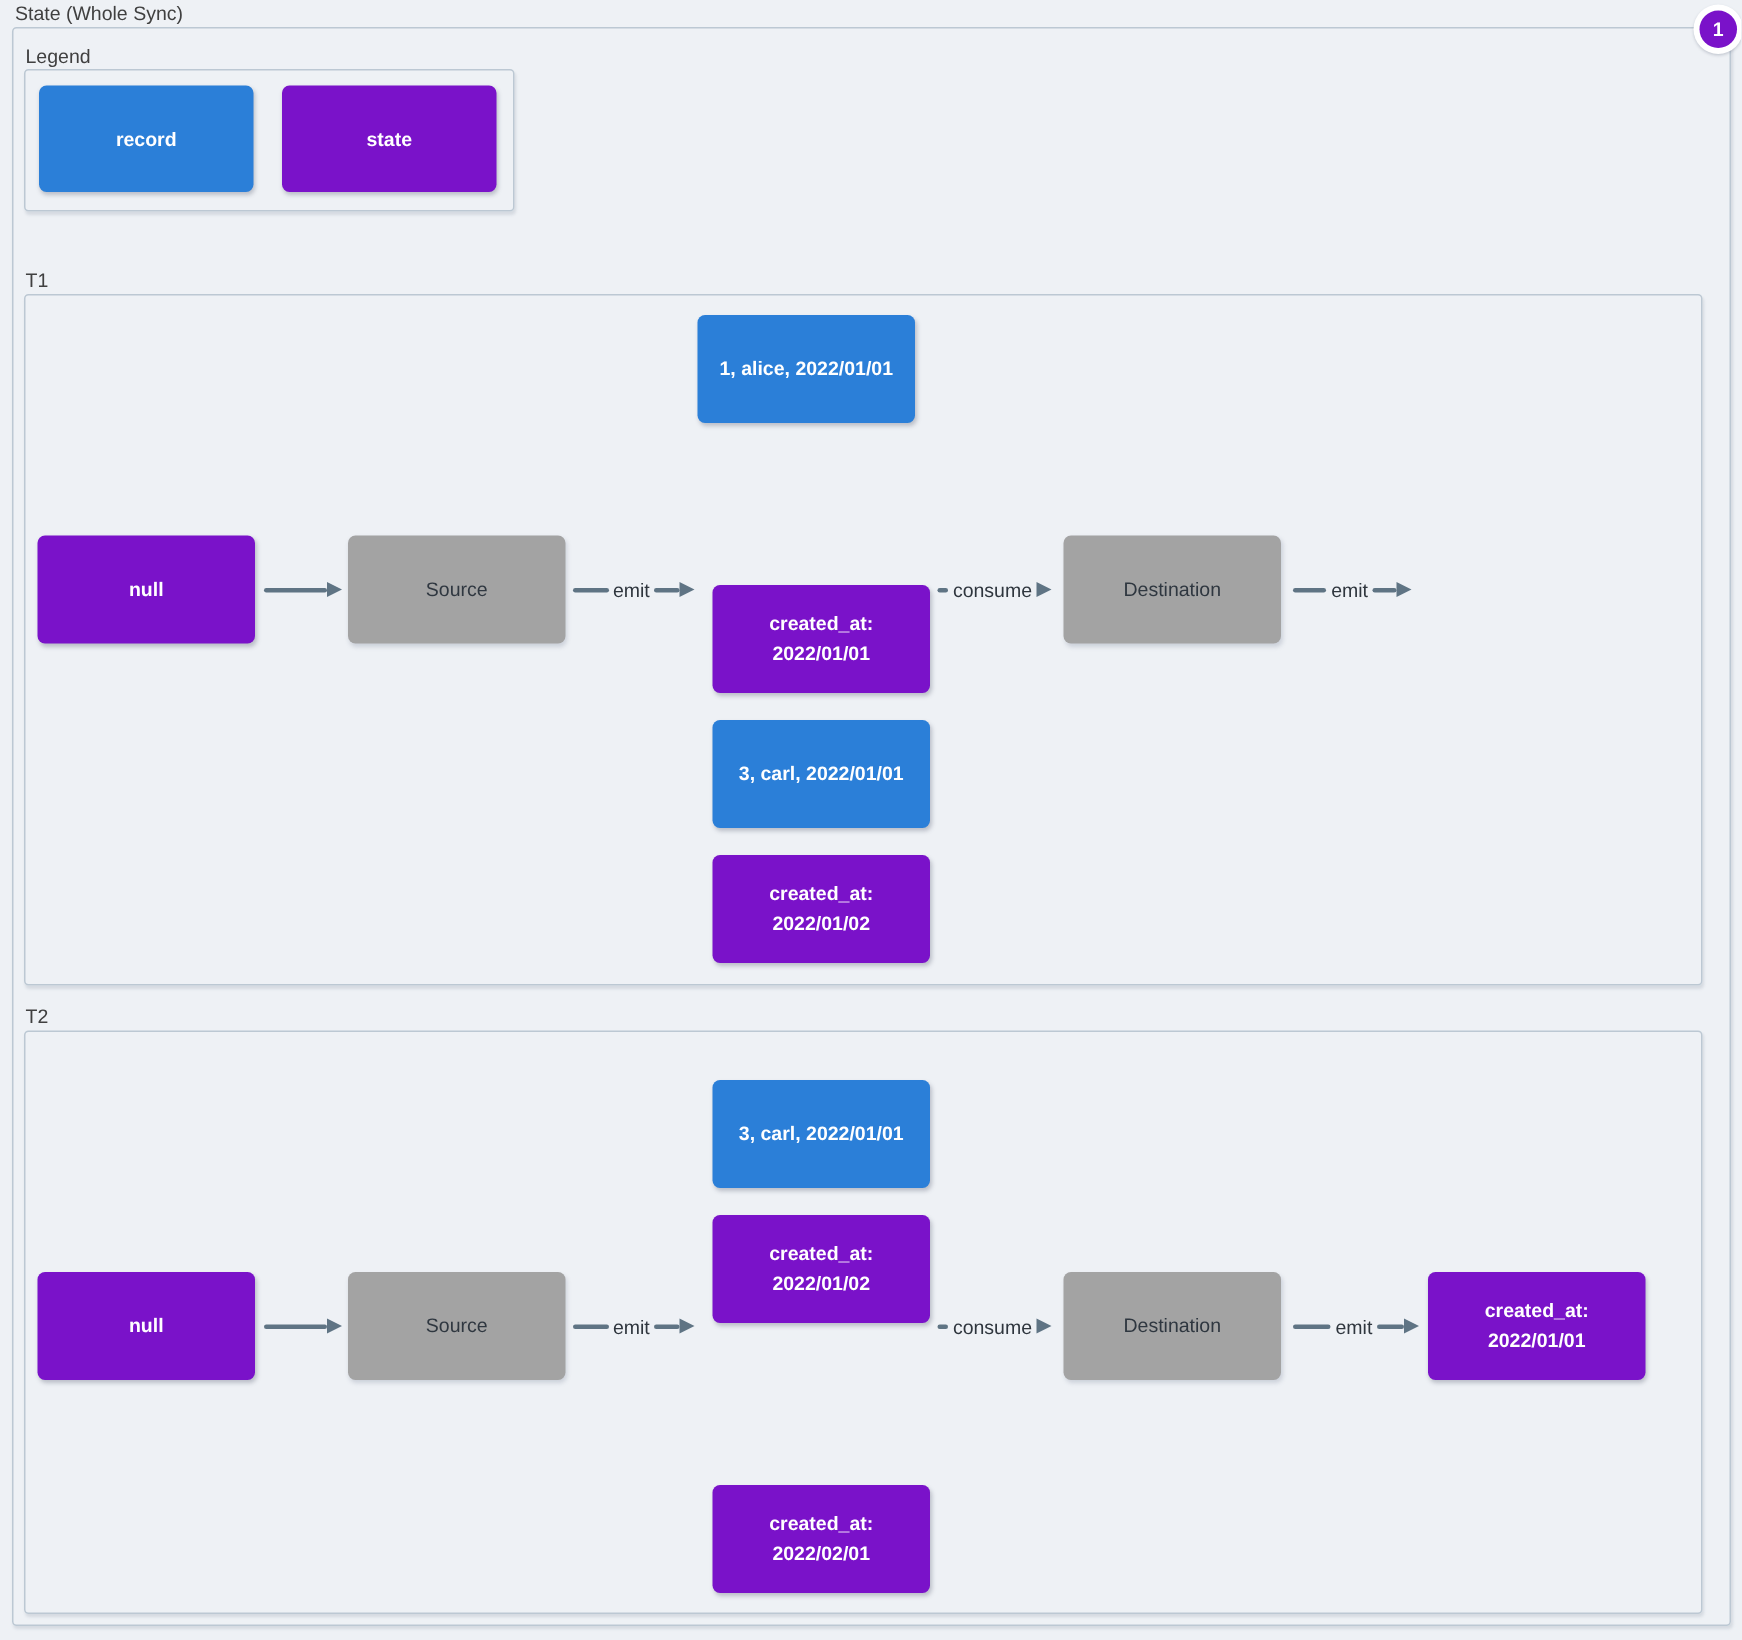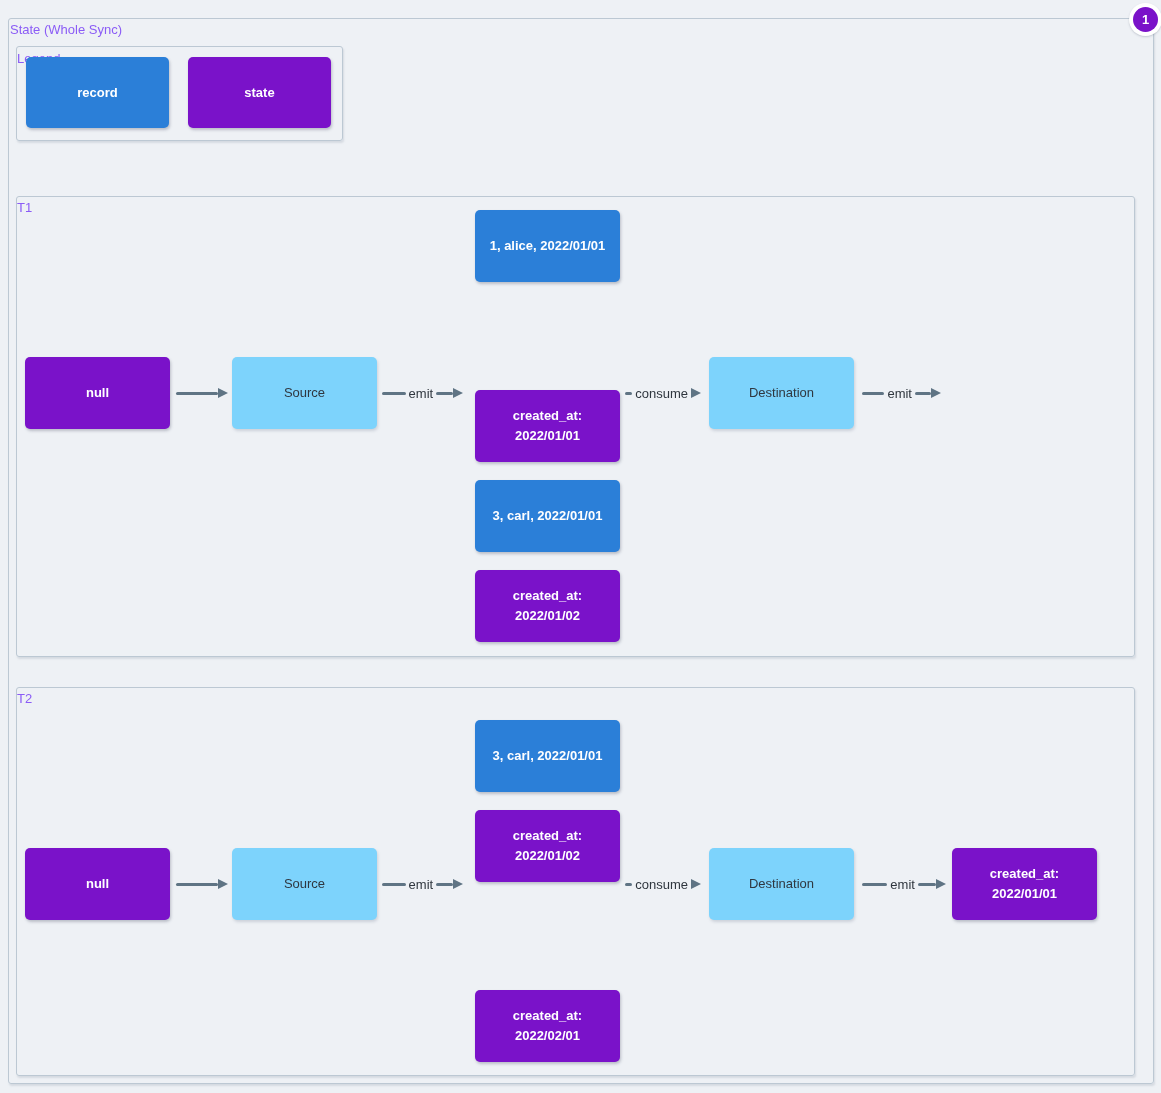--- a/index.html
+++ b/index.html
@@ -7,33 +7,32 @@
     position:relative;width:1161px;height:1093px;overflow:hidden;
     background:#eef1f5;
     font-family:"Liberation Sans", sans-serif;
   }
   .cluster{
     position:absolute;border:1px solid #bcc8d3;border-radius:3px;
     box-shadow:1px 2px 2px rgba(150,160,175,0.28);
     background:transparent;
   }
   .cluster-label{
-    position:absolute;font-size:13px;color:#8b5cf6;font-weight:500;
+    position:absolute;font-size:13px;color:#404040;font-weight:500;
     white-space:nowrap;
-    margin-top:21px;
   }
   .node{
     position:absolute;width:145px;height:72px;border-radius:5px;
     display:flex;align-items:center;justify-content:center;text-align:center;
     font-size:13px;line-height:20px;white-space:pre-line;
     box-shadow:1px 2px 3px rgba(90,95,115,0.35);
   }
   .node.record{background:var(--record);color:#ffffff;font-weight:600;}
   .node.state{background:var(--state);color:#ffffff;font-weight:600;}
-  .node.plain{background:#7dd3fc;color:#2f3740;font-weight:500;
+  .node.plain{background:#a3a3a3;color:#2f3740;font-weight:500;
     box-shadow:1px 2px 3px rgba(120,130,150,0.28);}
   .arrow{
     position:absolute;height:24px;display:flex;align-items:center;
   }
   .arrow .line{flex:1;height:3px;background:var(--arrow);border-radius:2px;}
   .arrow .line.pre{flex:1.4;}
   .arrow .head{
     width:0;height:0;flex:0 0 auto;
     border-top:5.5px solid transparent;border-bottom:5.5px solid transparent;
     border-left:10px solid var(--arrow);
@@ -83,21 +82,21 @@
   <div class="node plain" style="left:232px;top:357px">
     <span>Source</span>
   </div>
   <div class="arrow" style="left:382px;top:381px;width:81px">
     <div class="line pre"></div>
     <span class="edge-label">emit</span>
     <div class="line"></div>
     <div class="head"></div>
   </div>
 
-  <div class="node record" style="left:475px;top:210px">
+  <div class="node record" style="left:465px;top:210px">
     <span>1, alice, 2022/01/01</span>
   </div>
   <div class="node state" style="left:475px;top:390px">
     <span>created_at:
 2022/01/01</span>
   </div>
   <div class="node record" style="left:475px;top:480px">
     <span>3, carl, 2022/01/01</span>
   </div>
   <div class="node state" style="left:475px;top:570px">

